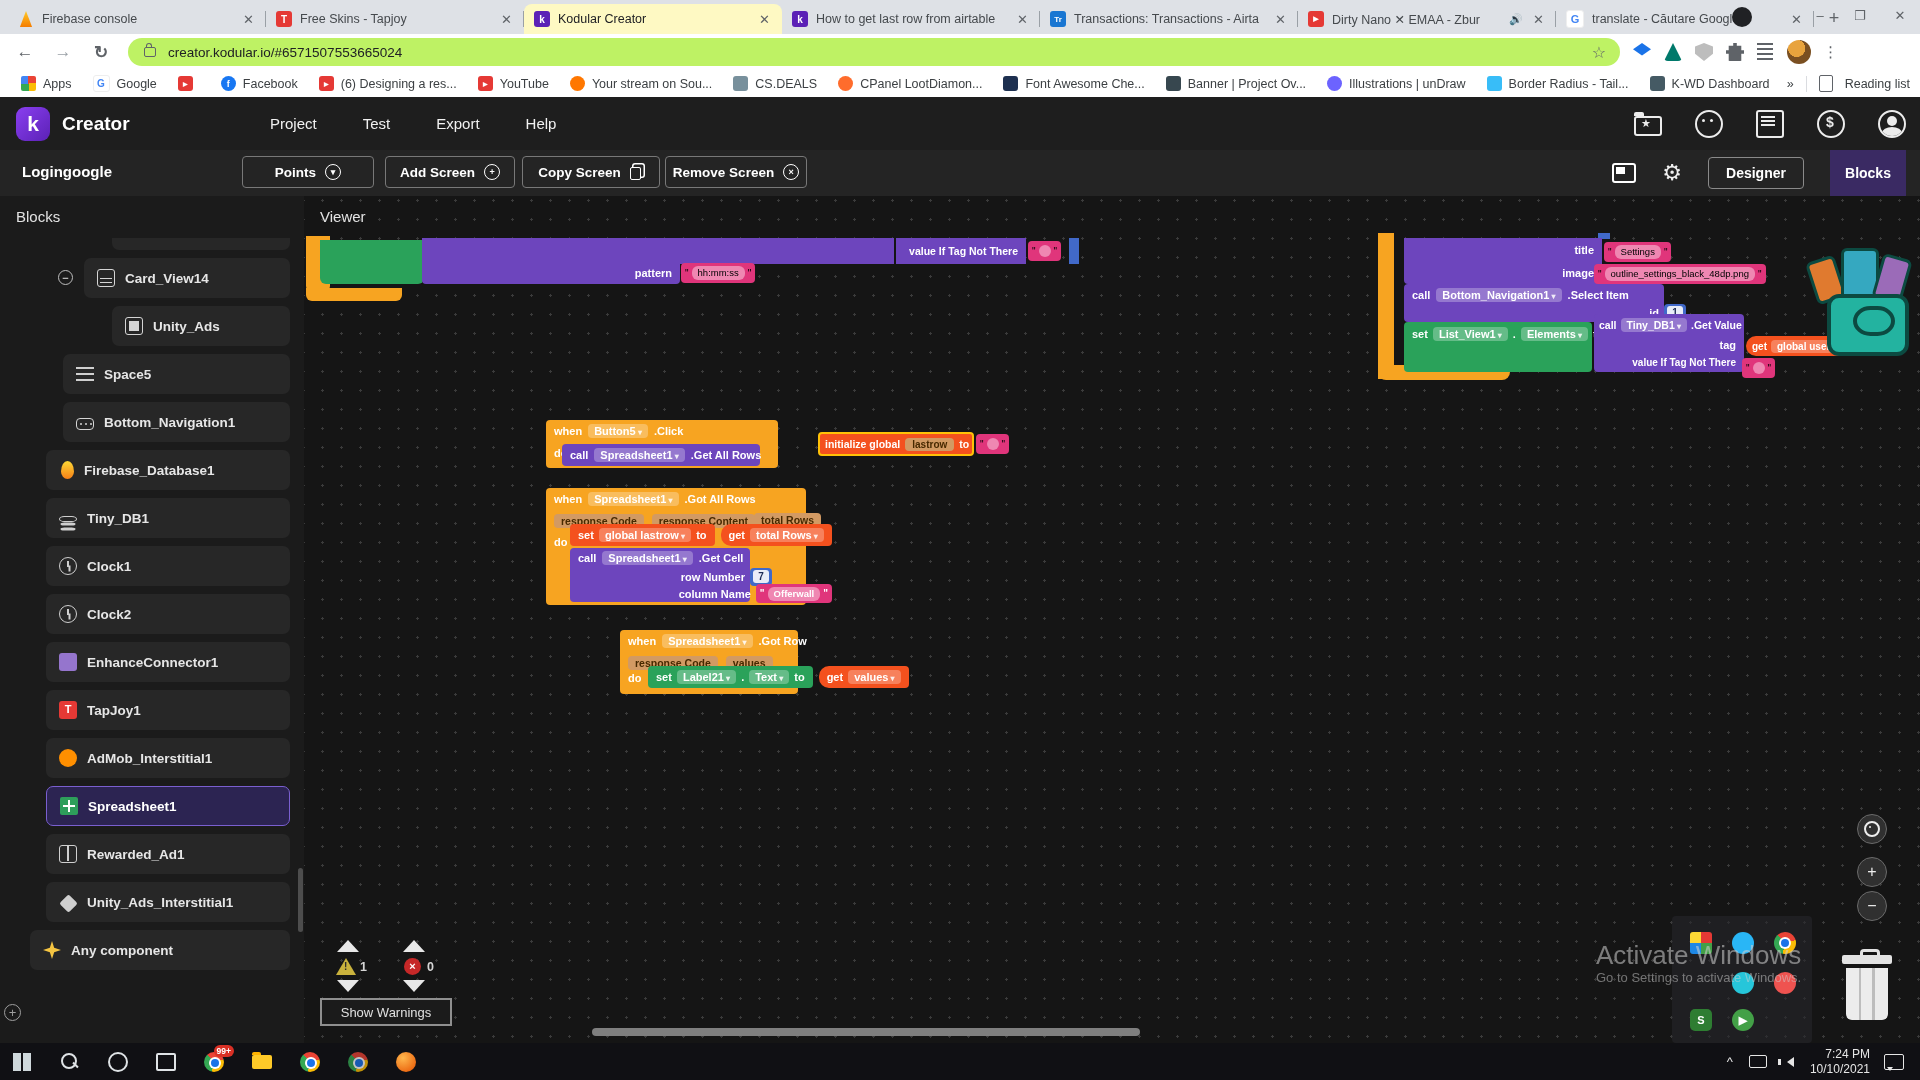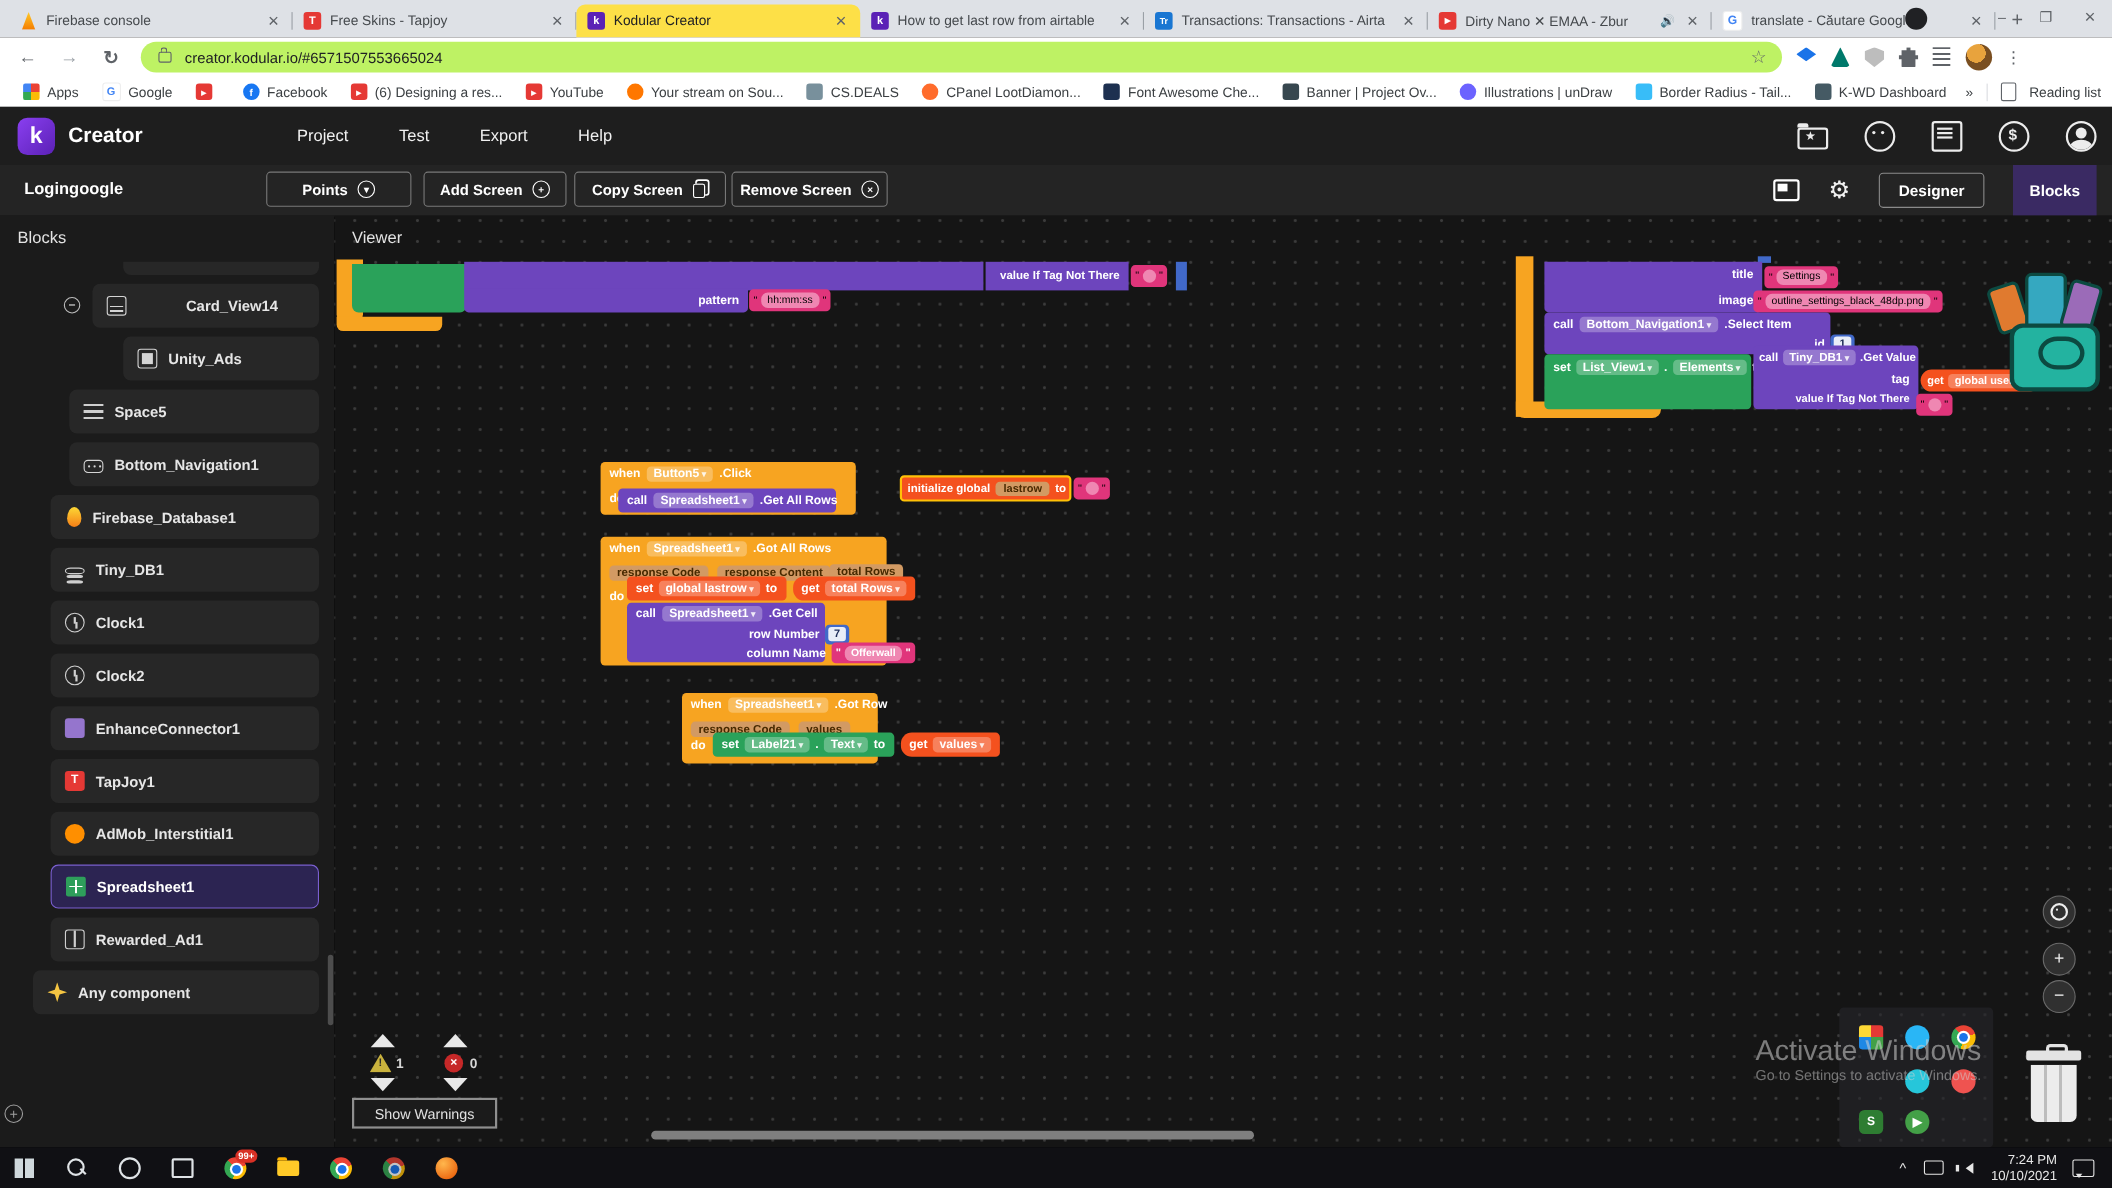--- a/index.html
+++ b/index.html
@@ -3,21 +3,21 @@
 <meta charset="utf-8">
 <style>
   html,body{margin:0;padding:0;background:#000;}
   #screen{position:relative;width:1920px;height:1080px;overflow:hidden;
     font-family:"Liberation Sans",sans-serif;-webkit-font-smoothing:antialiased;}
   .abs{position:absolute;text-align:center;}
   
   #tabstrip{position:absolute;left:0;top:0;width:1920px;height:34px;background:#dee1e6;display:flex;align-items:flex-end;}
   .tab{position:relative;width:238px;height:30px;display:flex;align-items:center;gap:8px;padding:0 10px;
     color:#45494d;font-size:12.5px;border-radius:8px 8px 0 0;}
-  .tab[data-active="true"]{background:#fde047;color:#202124;}
+  .tab[data-active="true"]{background:#fef9c3;color:#202124;}
   .tab .ttl{flex:1;white-space:nowrap;overflow:hidden;}
   .tab .x{color:#5f6368;font-size:13px;padding:0 2px;}
   .tab:not([data-active="true"])::after{content:"";position:absolute;right:0;top:7px;height:16px;width:1px;background:#9aa0a6;}
   .fav{width:16px;height:16px;border-radius:3px;flex:none;display:flex;align-items:center;justify-content:center;
     color:#fff;font-weight:bold;font-size:10px;}
   .fav[data-icon="firebase"]{background:linear-gradient(#ffca28,#f57c00);clip-path:polygon(50% 0,88% 100%,12% 100%);border-radius:0;}
   .fav[data-icon="tapjoy"]{background:#e53935;}.fav[data-icon="tapjoy"]::after{content:"T";}
   .fav[data-icon="kodular"]{background:#5b21b6;}.fav[data-icon="kodular"]::after{content:"k";}
   .fav[data-icon="airtable"]{background:#1976d2;}.fav[data-icon="airtable"]::after{content:"Tr";font-size:8px;}
   .fav[data-icon="youtube"]{background:#e53935;}.fav[data-icon="youtube"]::after{content:"▶";font-size:7px;}
@@ -97,21 +97,21 @@
   #btn-designer{width:96px;height:32px;border:1.5px solid #8a8a8a;border-radius:4px;color:#fff;font-size:14px;font-weight:bold;
     display:flex;align-items:center;justify-content:center;box-sizing:border-box;}
   #btn-blocks{width:76px;height:46px;background:#3a2a63;color:#fff;font-size:14px;font-weight:bold;display:flex;align-items:center;justify-content:center;}
   
   #sidebar{position:absolute;left:0;top:196px;width:304px;height:847px;background:#1b1b1b;}
   #sb-title{position:absolute;left:16px;top:12px;color:#e3e3e3;font-size:15px;}
   #sb-list{position:absolute;left:0;top:42px;right:8px;display:flex;flex-direction:column;gap:8px;}
   .srow{position:relative;height:40px;background:#272727;border-radius:7px;display:flex;align-items:center;
     color:#e6e6e6;font-size:13.5px;font-weight:bold;margin-right:6px;box-sizing:border-box;}
   .srow[data-ind="0"]{margin-left:30px;}.srow[data-ind="1"]{margin-left:46px;}
-  .srow[data-ind="2"]{margin-left:63px;}.srow[data-ind="3"]{margin-left:84px;gap:44px;}.srow[data-ind="4"]{margin-left:112px;}
+  .srow[data-ind="2"]{margin-left:63px;}.srow[data-ind="3"]{margin-left:84px;}.srow[data-ind="4"]{margin-left:112px;}
   .srow[data-sel="true"]{background:#2c2452;border:1.5px solid #7a5fd0;color:#fff;}
   .srow[data-partial="true"]{height:12px;border-radius:0 0 7px 7px;}
   .collapse{display:none;position:absolute;left:-26px;top:12px;width:15px;height:15px;border:1.5px solid #bdbdbd;border-radius:50%;
     color:#bdbdbd;font-size:11px;line-height:14px;text-align:center;box-sizing:border-box;}
   .srow[data-collapse="true"] .collapse{display:block;}
   .collapse::after{content:"−";}
   .ic{width:18px;height:18px;margin:0 10px 0 13px;position:relative;flex:none;box-sizing:border-box;}
   .ic[data-icon="card"]{border:1.5px solid #d5d5d5;border-radius:3px;}
   .ic[data-icon="card"]::after{content:"";position:absolute;left:2px;bottom:2px;right:2px;height:6px;
     background:repeating-linear-gradient(#d5d5d5 0 1.5px,transparent 1.5px 4px);}
@@ -517,20 +517,25 @@
           <span class="ic" data-icon="sheet"></span>
           <span class="slabel">Spreadsheet1</span>
         </div>
 
         <div class="srow" data-ind="1">
 
           <span class="ic" data-icon="gift"></span>
           <span class="slabel">Rewarded_Ad1</span>
         </div>
 
+        <div class="srow" data-ind="1">
+
+          <span class="ic" data-icon="unity"></span>
+          <span class="slabel">Unity_Ads_Interstitial1</span>
+        </div>
 
         <div class="srow" data-ind="0">
 
           <span class="ic" data-icon="spark"></span>
           <span class="slabel">Any component</span>
         </div>
       </div>
     <div id="sb-plus">+</div>
     <div id="sb-scroll"></div>
   </div>

